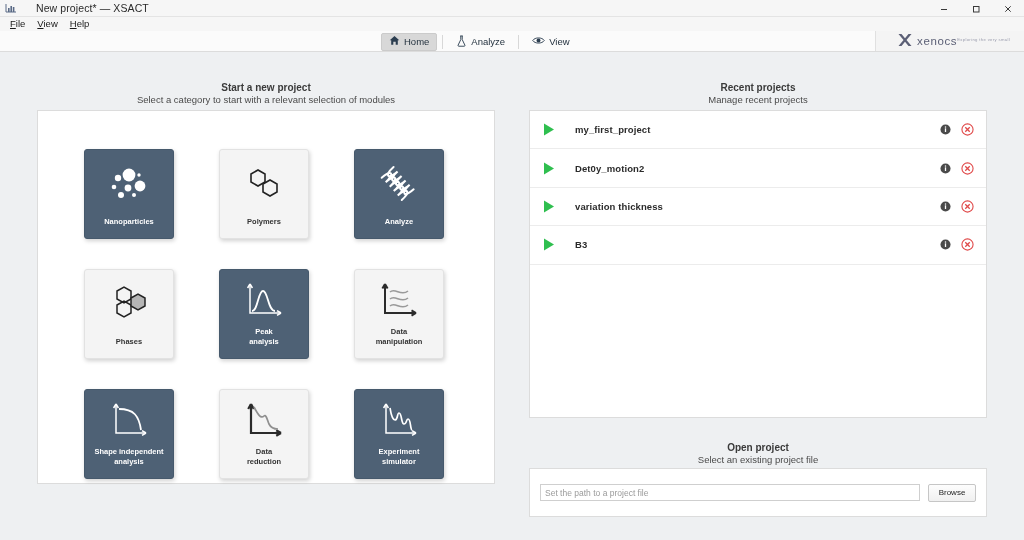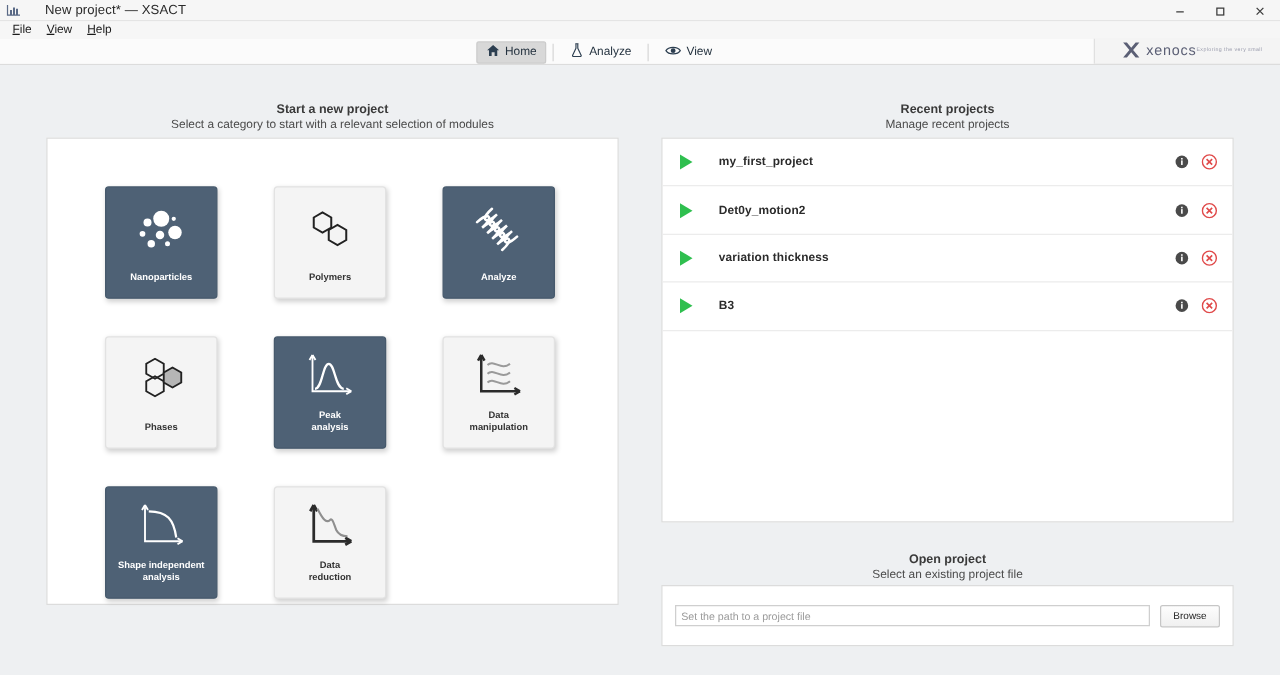--- a/index.html
+++ b/index.html
@@ -407,20 +407,32 @@
             <path d="M8 2 L8 31 L38 31" fill="none" stroke="#2b2b2b" stroke-width="2.2"></path>
             <path d="M8 2 L5.2 7 M8 2 L10.8 7" fill="none" stroke="#2b2b2b" stroke-width="2.2"></path>
             <path d="M38 31 L33.2 28.2 M38 31 L33.2 33.8" fill="none" stroke="#2b2b2b" stroke-width="2.2"></path>
             <path d="M11 5 C15 13 18 17 21 14 C23 12 24 17 26 22 C28 26 31 27 35 27" fill="none" stroke="#8f8f8f" stroke-width="1.7"></path>
           </svg>
         </div>
         <div class="tile-label">Data
 reduction</div>
       </div>
 
+      <div class="tile dark">
+        <div class="tile-icon">
+          <svg width="42" height="38" viewBox="0 0 42 38">
+            <path d="M8 2 L8 31 L38 31" fill="none" stroke="#ffffff" stroke-width="1.5"></path>
+            <path d="M8 2 L5.6 6 M8 2 L10.4 6" fill="none" stroke="#ffffff" stroke-width="1.5"></path>
+            <path d="M38 31 L34 28.6 M38 31 L34 33.4" fill="none" stroke="#ffffff" stroke-width="1.5"></path>
+            <path d="M12 6 C12 6 14 18 17 18 C20 18 19 11 21 11 C24 11 23 22 26 22 C29 22 28 17 30 17 C33 17 32 27 34 28" fill="none" stroke="#ffffff" stroke-width="1.7"></path>
+          </svg>
+        </div>
+        <div class="tile-label">Experiment
+simulator</div>
+      </div>
 
     </div>
   </div>
 
   <div class="sect-head" style="left:529px; top:82px; width:458px;">
     <div class="sect-title">Recent projects</div>
     <div class="sect-sub">Manage recent projects</div>
   </div>
 
   <div class="panel" id="panel-recent">

